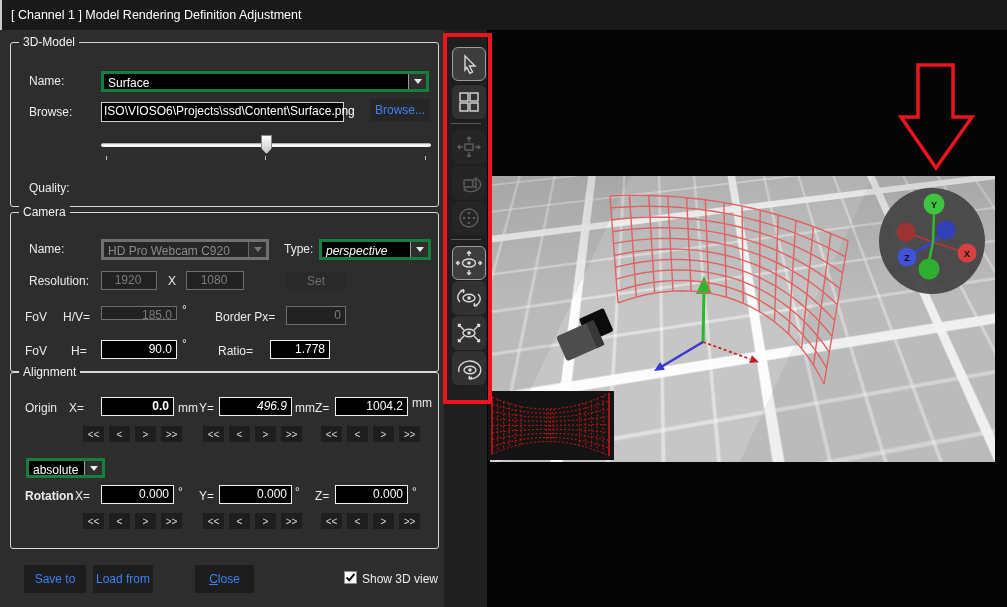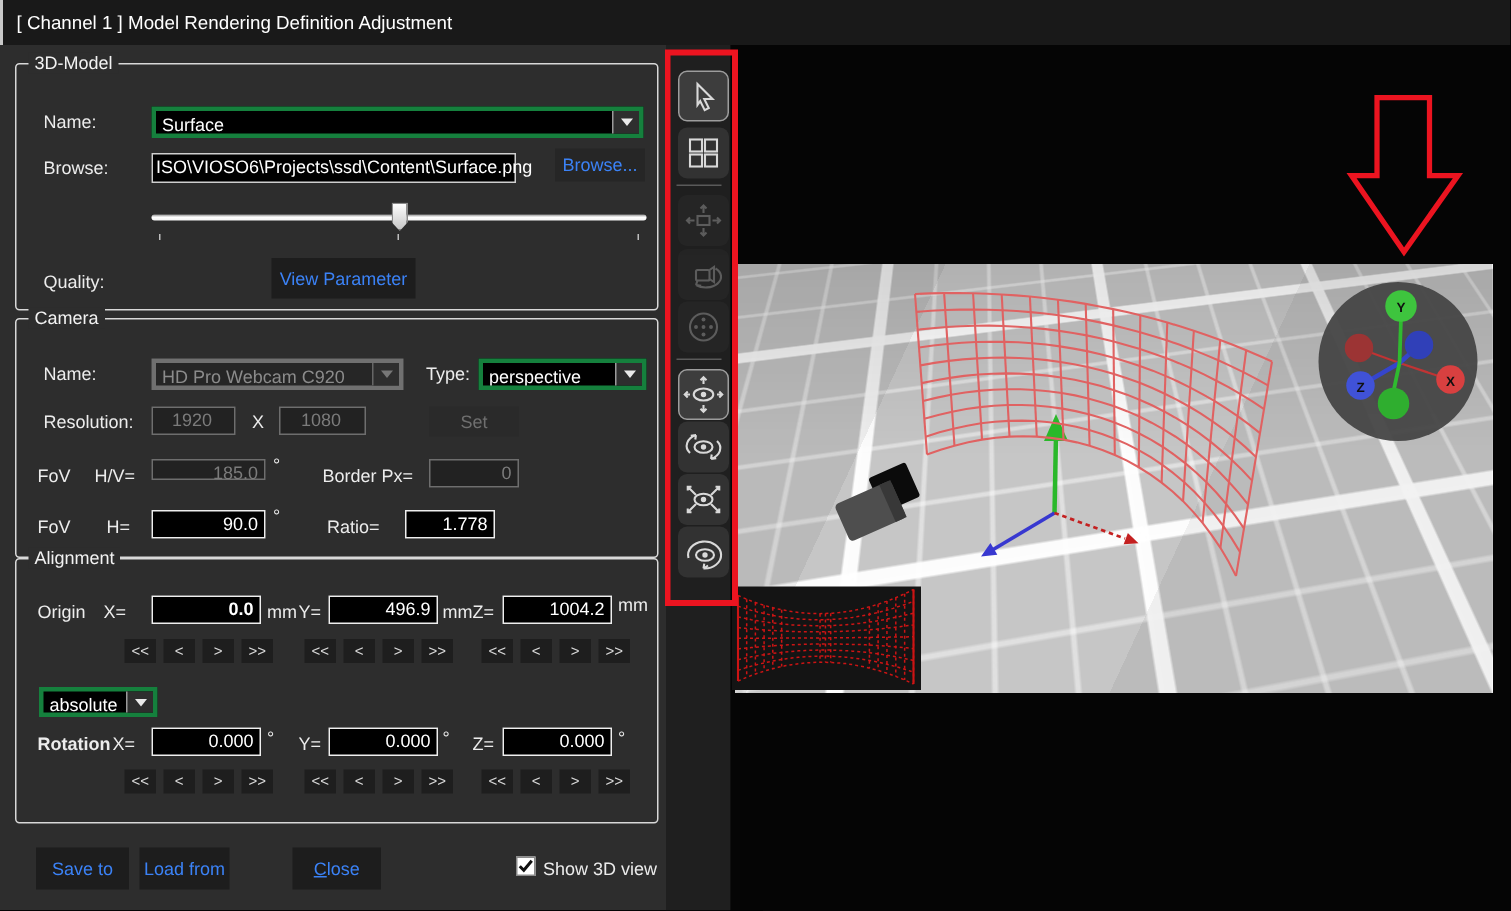--- a/index.html
+++ b/index.html
@@ -97,35 +97,34 @@
       <div class="btn" style="left:359px;top:56px;width:60px;height:22px;background:#262626;">Browse...</div>
 
       <div class="lbl" style="left:18px;top:94px;margin-top:44px;">Quality:</div>
       <div id="qtrack">
         <div id="qthumb" style="left: 50%;"></div>
       </div>
       <div class="tick" style="left:95px;"></div>
       <div class="tick" style="left:254px;"></div>
       <div class="tick" style="left:414px;"></div>
 
-      <div class="btn" style="left:170px;top:129px;width:96px;height:27px;">View Parameter</div>
     </div>
 
     <div class="group" style="left:10px;top:182px;width:427px;height:158px;">
       <div class="glabel">Camera</div>
 
       <div class="lbl dis" style="left:18px;top:29px;color:#ececec;">Name:</div>
       <div class="combo dis" style="left:90px;top:26px;width:168px;height:21px;">
         <div class="txt">HD Pro Webcam C920</div>
         <div class="arr">
             <i></i>
           </div>
       </div>
       <div class="lbl" style="left:273px;top:29px;">Type:</div>
-      <div class="combo" style="left:308px;top:26px;width:112px;height:21px;">
+      <div class="combo" style="left:308px;top:26px;width:112px;height:21px;font-style:italic;">
         <div class="txt">perspective</div>
         <div class="arr">
             <i></i>
           </div>
       </div>
 
       <div class="lbl" style="left:18px;top:61px;">Resolution:</div>
       <div class="fld dis" style="left:90px;top:58px;width:56px;height:19px;">1920</div>
       <div class="lbl" style="left:157px;top:61px;">X</div>
       <div class="fld dis" style="left:175px;top:58px;width:58px;height:19px;">1080</div>
@@ -147,21 +146,21 @@
     </div>
 
     <div class="group" style="left:10px;top:342px;width:427px;height:175px;">
       <div class="glabel">Alignment</div>
 
       <div class="lbl" style="left:14px;top:28px;">Origin</div>
       <div class="lbl" style="left:58px;top:28px;">X=</div>
       <div class="fld" style="left:90px;top:24px;width:73px;height:19px;font-weight:bold;">0.0</div>
       <div class="lbl" style="left:167px;top:28px;">mm</div>
       <div class="lbl" style="left:188px;top:28px;">Y=</div>
-      <div class="fld" style="left:208px;top:24px;width:73px;height:19px;">496.9</div>
+      <div class="fld" style="left:208px;top:24px;width:73px;height:19px;font-style:italic;">496.9</div>
       <div class="lbl" style="left:284px;top:28px;">mm</div>
       <div class="lbl" style="left:304px;top:28px;">Z=</div>
       <div class="fld" style="left:324px;top:24px;width:73px;height:19px;">1004.2</div>
       <div class="lbl" style="left:401px;top:23px;">mm</div>
 
       <div>
         <div class="step" style="left:72px;top:53px;">&lt;&lt;</div>
         <div class="step" style="left:98px;top:53px;">&lt;</div>
         <div class="step" style="left:124px;top:53px;">&gt;</div>
         <div class="step" style="left:150px;top:53px;">&gt;&gt;</div>

